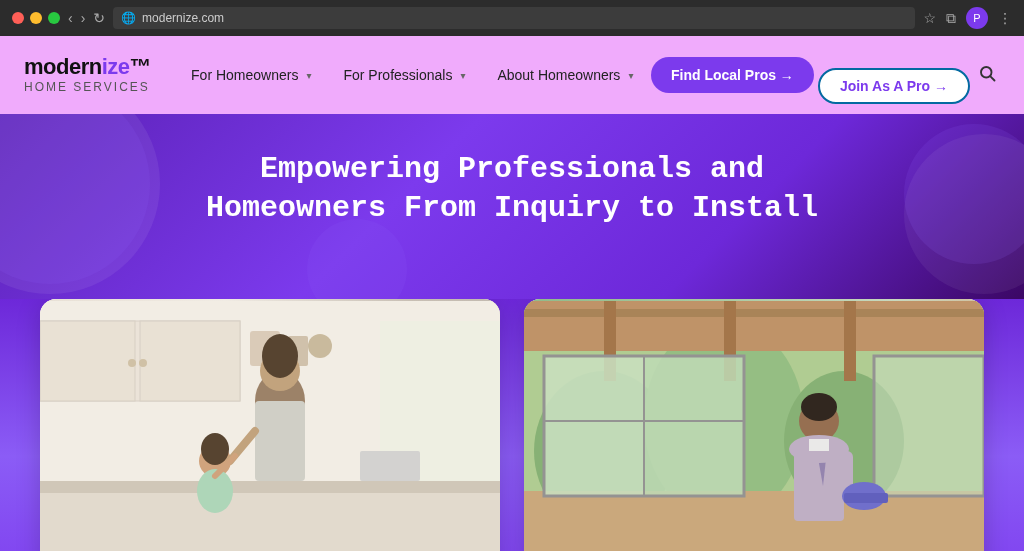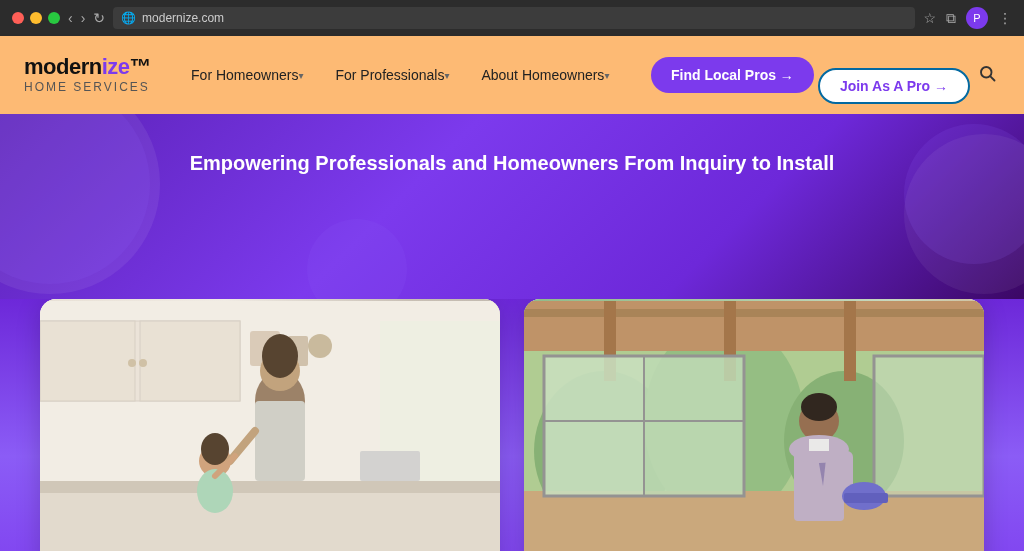--- a/index.html
+++ b/index.html
@@ -35,21 +35,21 @@
     .browser-action-btn {
       color: #aaa;
       font-size: 14px;
       cursor: pointer;
       background: none;
       border: none;
     }
 
     
     .navbar {
-      background: #fdba74;
+      background: #f0abfc;
       height: 78px;
       display: flex;
       align-items: center;
       padding: 0 24px;
       box-shadow: 0 1px 4px rgba(0,0,0,0.08);
       gap: 0;
     }
     .logo-area {
       display: flex;
       flex-direction: column;
@@ -73,21 +73,21 @@
     }
     .nav-links {
       display: flex;
       align-items: center;
       gap: 0;
       flex: 1;
     }
     .nav-link {
       display: flex;
       align-items: center;
-      gap: 0;
+      gap: 8px;
       padding: 0 16px;
       height: 78px;
       font-size: 14px;
       font-weight: 500;
       color: #222;
       cursor: pointer;
       white-space: nowrap;
       text-decoration: none;
     }
     .chevron {
@@ -162,27 +162,28 @@
       content: '';
       position: absolute;
       top: 20px; right: -40px;
       width: 160px; height: 160px;
       border-radius: 50%;
       background: rgba(255,255,255,0.06);
       pointer-events: none;
     }
     .hero-title {
       color: #fff;
-      font-size: 20px;
+      font-size: 30px;
       font-weight: 800;
       text-align: center;
       line-height: 1.3;
       max-width: 700px;
       position: relative;
       z-index: 1;
+      font-family: Liberation Mono, monospace;
     }
 
     
     .cards-section {
       background: linear-gradient(to bottom, #6d28d9 0%, #8b5cf6 50%, #7c3aed 100%);
       padding: 0 40px 40px;
       display: flex;
       gap: 24px;
       justify-content: center;
       min-height: 310px;

